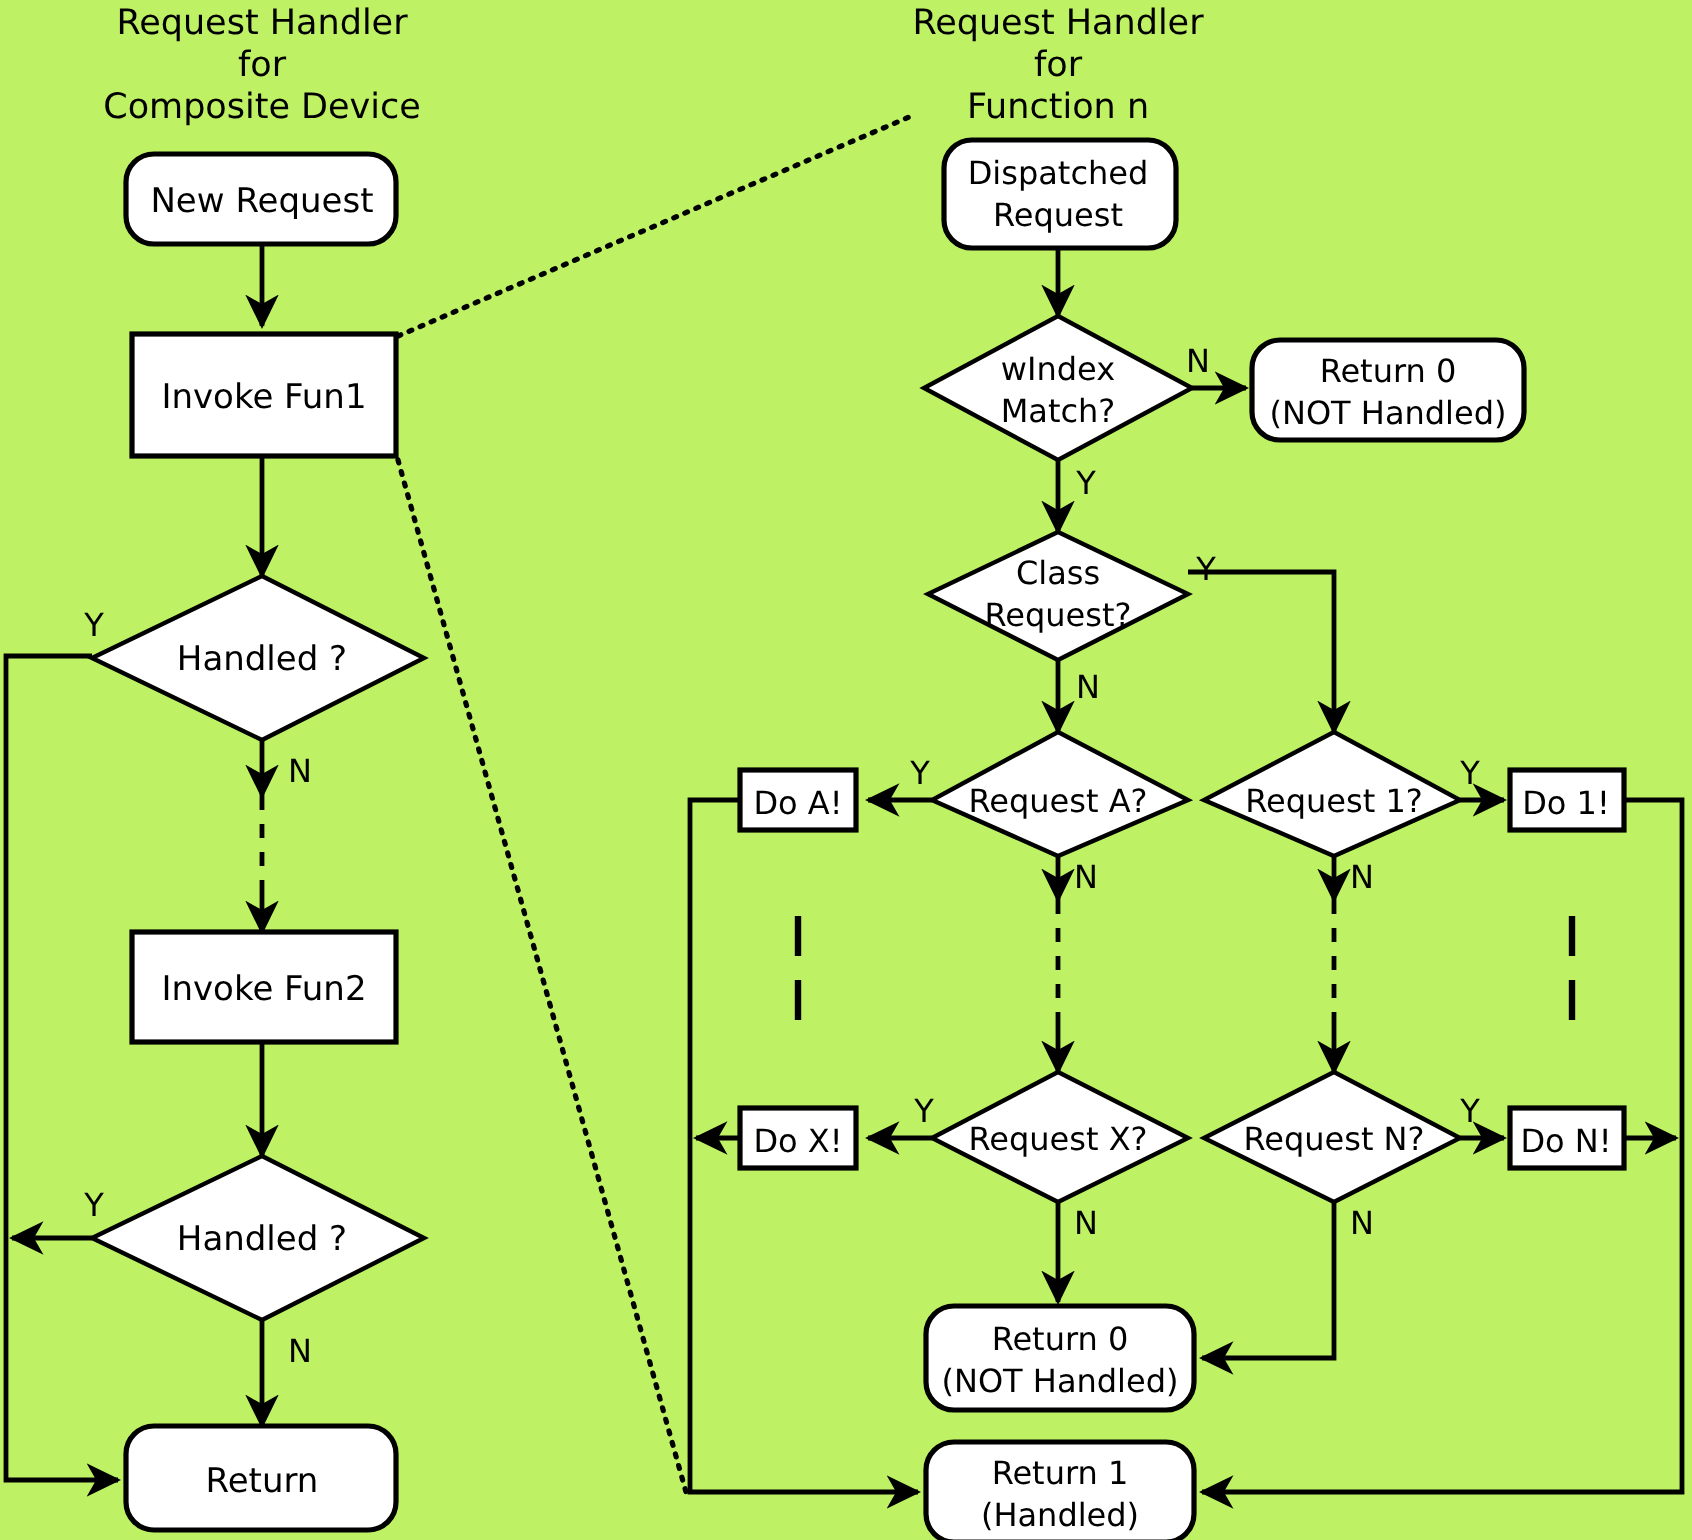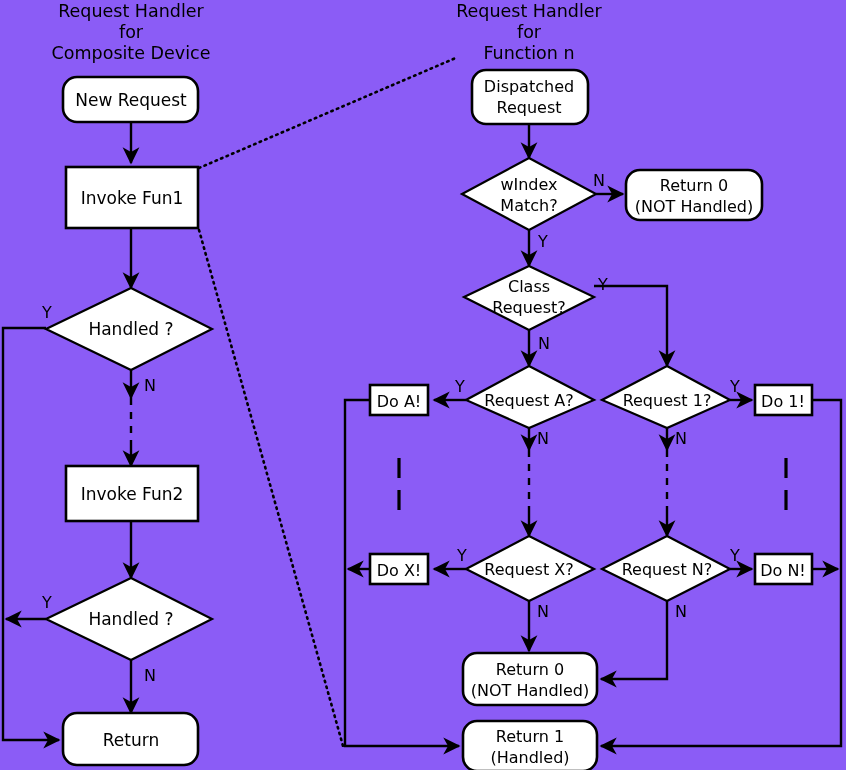--- a/index.html
+++ b/index.html
@@ -4,21 +4,21 @@
 <style>
   html, body {
     margin: 0;
     padding: 0;
     background: #ffffff;
   }
   #diagram-root {
     position: relative;
     width: 846px;
     height: 770px;
-    background: #8b5cf6;
+    background: #bef264;
     font-family: "DejaVu Sans", "Liberation Sans", sans-serif;
     text-decoration: underline;
   }
   svg#flow {
     display: block;
     width: 846px;
     height: 770px;
   }
   .shape-stroke {
     fill: #ffffff;

